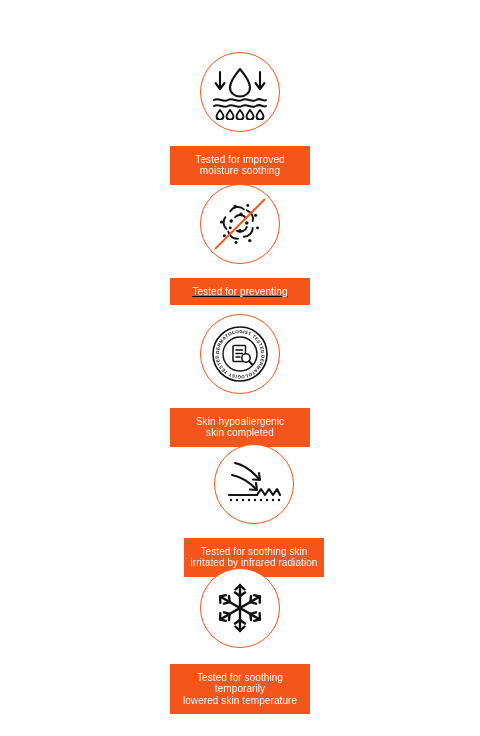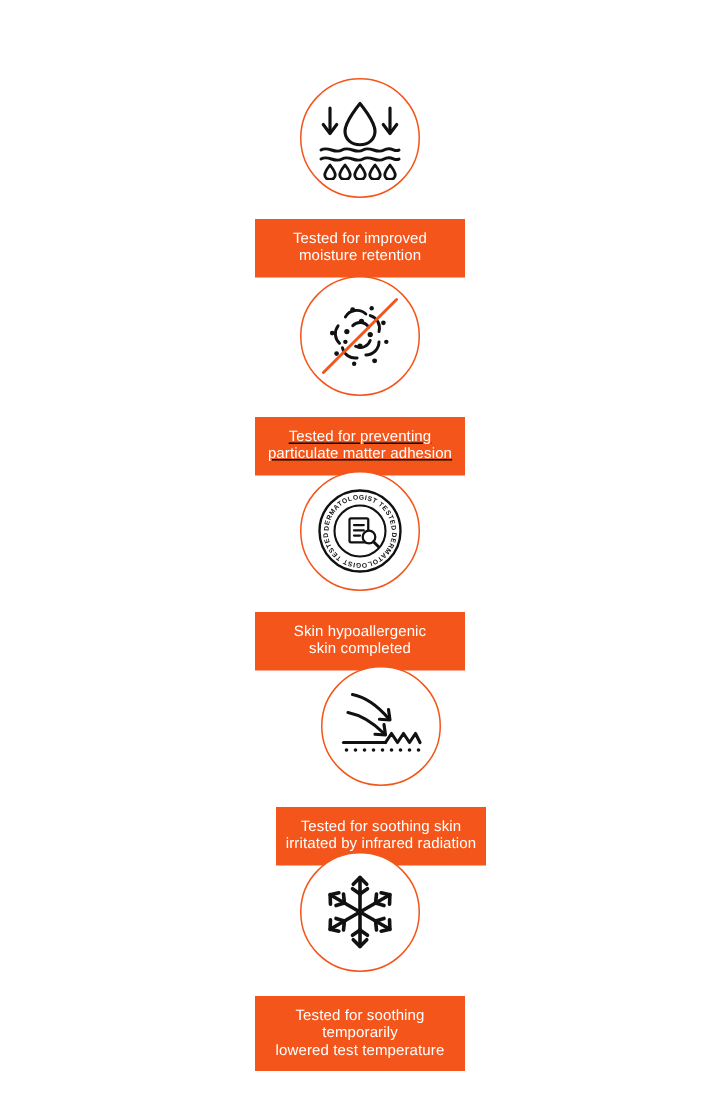--- a/index.html
+++ b/index.html
@@ -90,21 +90,21 @@
         <path d="M11 46 C11 46 7.5 50.5 7.5 52.5 C7.5 54.4 9 55.6 11 55.6 C13 55.6 14.5 54.4 14.5 52.5 C14.5 50.5 11 46 11 46 Z" fill="none" stroke-width="1.9"></path>
         <path d="M21 46 C21 46 17.5 50.5 17.5 52.5 C17.5 54.4 19 55.6 21 55.6 C23 55.6 24.5 54.4 24.5 52.5 C24.5 50.5 21 46 21 46 Z" fill="none" stroke-width="1.9"></path>
         <path d="M31 46 C31 46 27.5 50.5 27.5 52.5 C27.5 54.4 29 55.6 31 55.6 C33 55.6 34.5 54.4 34.5 52.5 C34.5 50.5 31 46 31 46 Z" fill="none" stroke-width="1.9"></path>
         <path d="M41 46 C41 46 37.5 50.5 37.5 52.5 C37.5 54.4 39 55.6 41 55.6 C43 55.6 44.5 54.4 44.5 52.5 C44.5 50.5 41 46 41 46 Z" fill="none" stroke-width="1.9"></path>
         <path d="M51 46 C51 46 47.5 50.5 47.5 52.5 C47.5 54.4 49 55.6 51 55.6 C53 55.6 54.5 54.4 54.5 52.5 C54.5 50.5 51 46 51 46 Z" fill="none" stroke-width="1.9"></path>
       </svg>
     </div>
     <div class="spacer-0"></div>
     <div class="label-bar">
       <span>Tested for improved</span>
-      <span class="l2">moisture retention</span>
+      <span class="l2">moisture soothing</span>
     </div>
   </div>
 
   <div class="badge-block" id="block-1">
     <div class="icon-circle">
       <svg width="80" height="80" viewBox="0 0 80 80" fill="none" stroke="#111111" stroke-width="1.9" stroke-linecap="round" stroke-linejoin="round">
 
         <g stroke="#111111" fill="none" stroke-width="2">
           <path d="M30 27 A9 9 0 0 1 44 25"></path>
           <path d="M47 26 A9 9 0 0 1 53 37"></path>
@@ -130,21 +130,20 @@
           <circle cx="40" cy="47" r="1.8"></circle>
           <circle cx="30" cy="44" r="1.5"></circle>
         </g>
 
         <line x1="15" y1="65" x2="65" y2="15" stroke="#F4551A" stroke-width="2"></line>
       </svg>
     </div>
     <div class="spacer-1"></div>
     <div class="label-bar">
       <span>Tested for preventing</span>
-      <span class="l2">particulate matter adhesion</span>
     </div>
   </div>
 
   <div class="badge-block" id="block-2">
     <div class="icon-circle">
       <svg width="58" height="58" viewBox="0 0 58 58">
         <defs>
           <path id="arcTop" d="M 8 29 A 21 21 0 0 1 50 29"></path>
           <path id="arcBot" d="M 50.5 29 A 21.5 21.5 0 0 1 7.5 29"></path>
         </defs>
@@ -234,17 +233,17 @@
           <line x1="15.6" y1="32" x2="10" y2="30.3"></line>
           <line x1="15.6" y1="32" x2="15" y2="38"></line>
           <line x1="36.4" y1="20" x2="42" y2="21.7"></line>
           <line x1="36.4" y1="20" x2="37" y2="14"></line>
         </g>
       </svg>
     </div>
     <div class="spacer-4"></div>
     <div class="label-bar">
       <span>Tested for soothing temporarily</span>
-      <span class="l2">lowered test temperature</span>
+      <span class="l2">lowered skin temperature</span>
     </div>
   </div>
 
 </div>
 
 </body></html>

